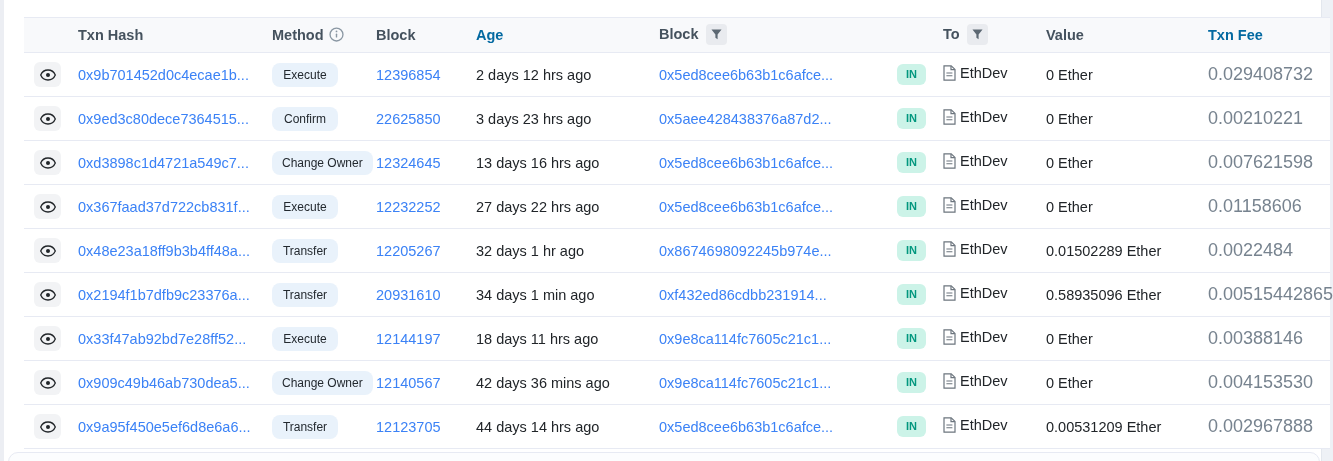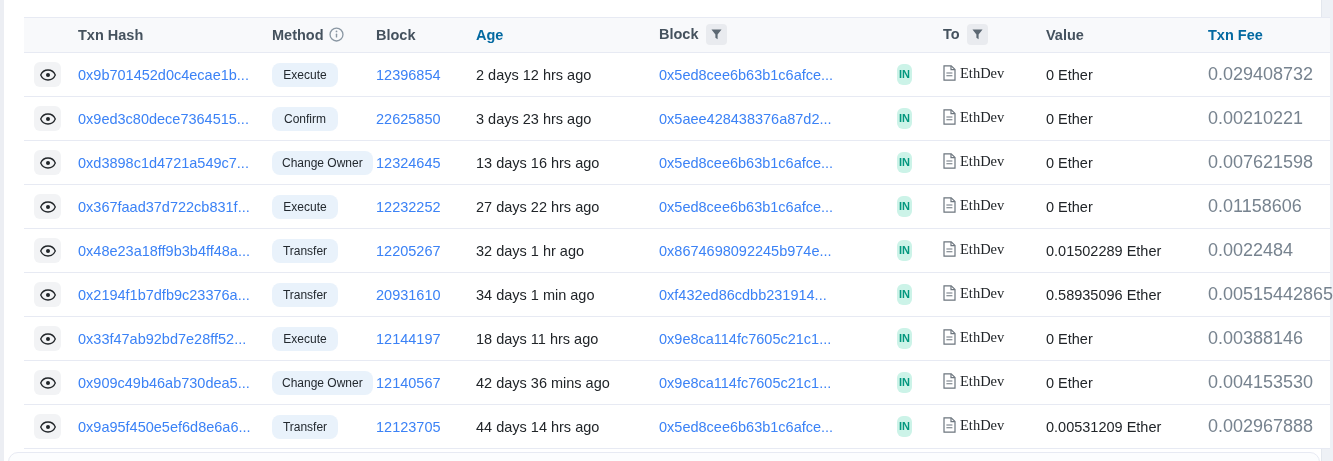--- a/index.html
+++ b/index.html
@@ -49,24 +49,24 @@
     width:27px; height:25px; border:none; border-radius:6px;
     background:#f2f3f5; cursor:pointer; padding:0;
   }
   a.link { color:#3b82f6; text-decoration:none; cursor:pointer; }
   .method-badge {
     display:inline-block; min-width:66px; box-sizing:border-box;
     text-align:center; padding:5px 10px; font-size:12px; color:#23292f;
     background:#e9f2fb; border-radius:8px;
   }
   .in-badge {
-    display:inline-block; padding:5px 2px; font-size:11px; font-weight:700;
+    display:inline-block; padding:5px 9px; font-size:11px; font-weight:700;
     color:#02977e; background:#ccf3e8; border-radius:6px; line-height:1;
   }
-  .to-cell-inner { display:inline-flex; align-items:center; gap:4px;font-family:Liberation Serif, serif; }
+  .to-cell-inner { display:inline-flex; align-items:center; gap:4px; }
   a.to-link { color:#212529; text-decoration:none; cursor:pointer; }
   .fee { font-size:18px; color:#77838f; }
   .filter-btn {
     display:inline-flex; align-items:center; justify-content:center;
     width:21px; height:21px; border:none; border-radius:4px;
     background:#e9ebef; cursor:pointer; padding:0; vertical-align:middle;
     margin-left:7px; position:relative; top:-1px;
   }
   .info-icon { vertical-align:middle; margin-left:5px; position:relative; top:-1px; cursor:pointer; }
   .footer-card {

